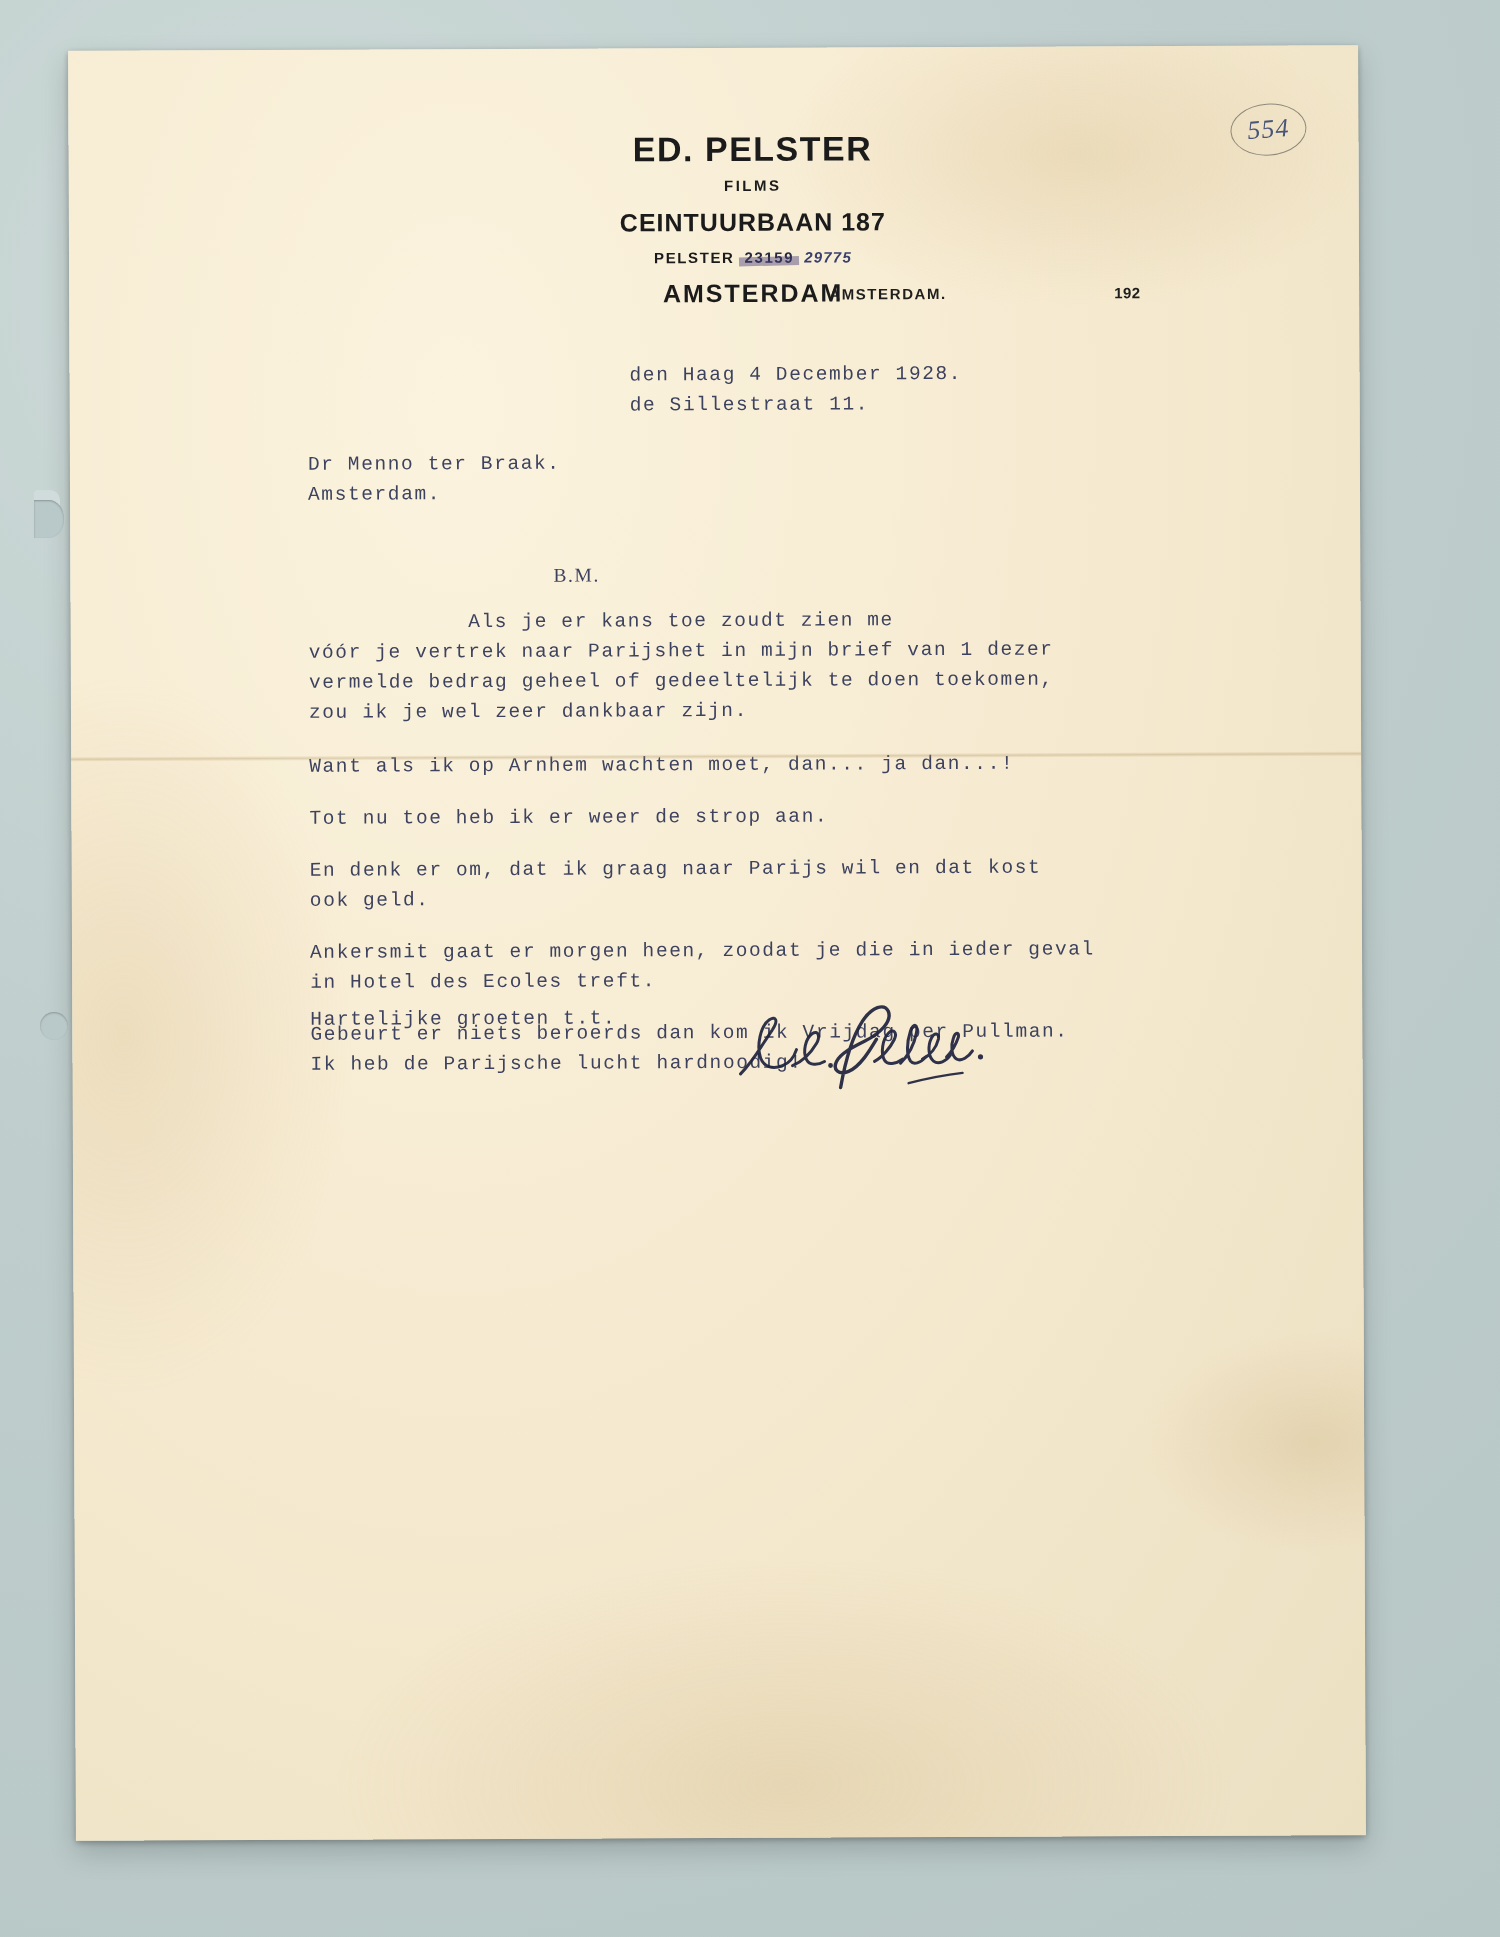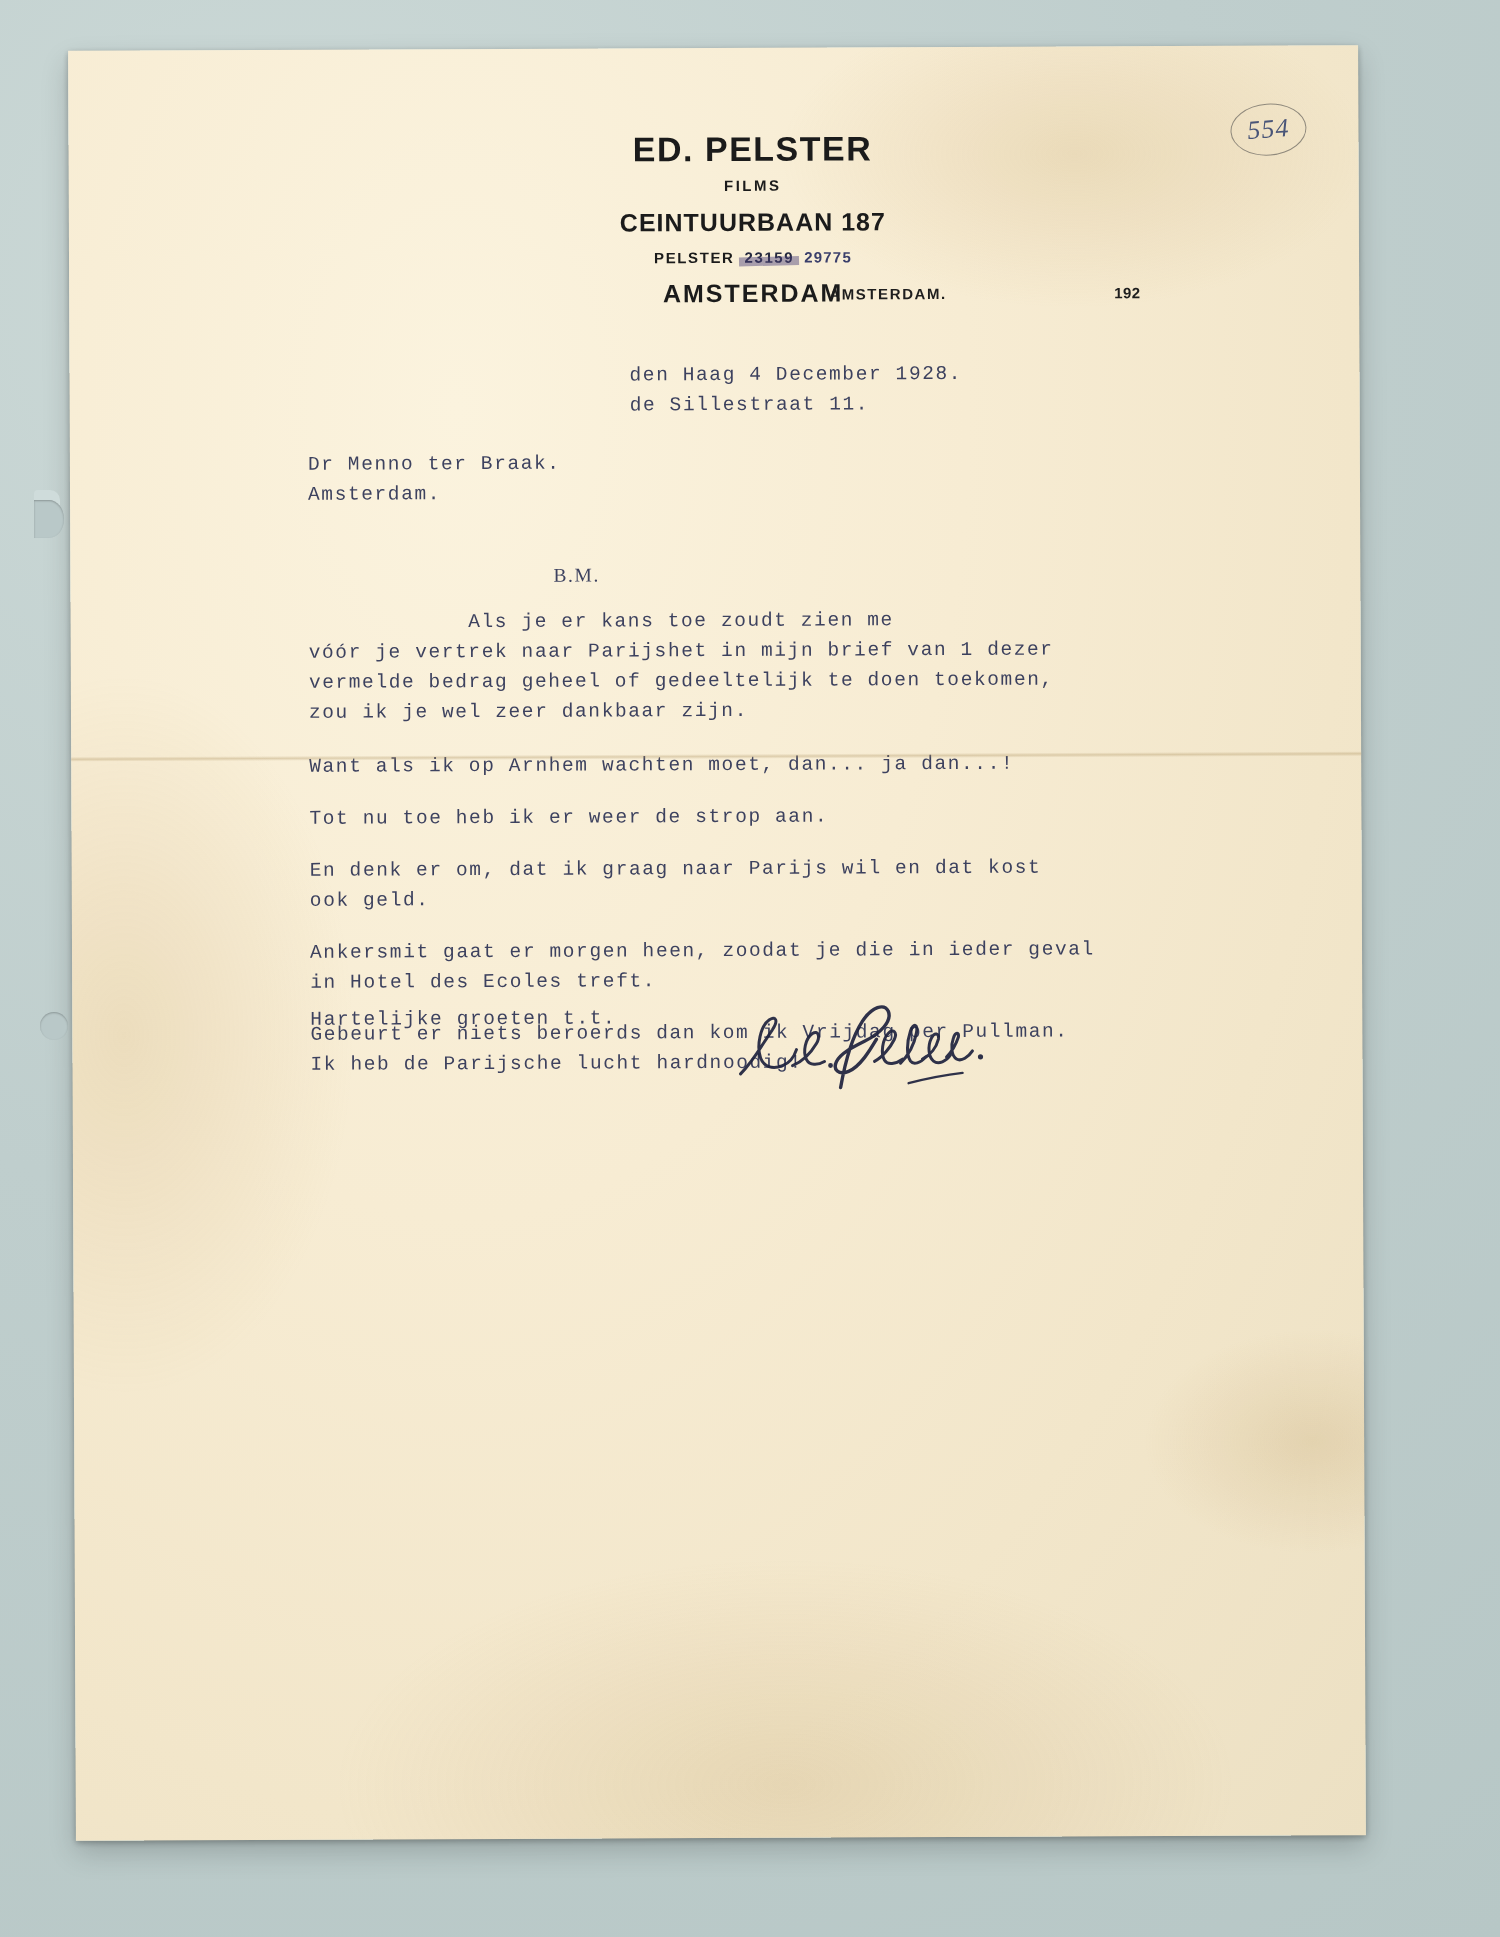--- a/index.html
+++ b/index.html
@@ -166,20 +166,21 @@
     right: -2px;
     top: 45%;
     height: 9px;
     background: rgba(70,60,120,0.45);
     transform: rotate(-1deg);
   }
   #phone-new {
     color: #3a3f6b;
     font-weight: bold;
     letter-spacing: 1.2px;
+    font-style: italic;
   }
   #company-city {
     font-size: 25px;
     font-weight: bold;
     letter-spacing: 2px;
     margin-top: 12px;
     margin-left: 78px;
   }
 
   #preprint-row {

